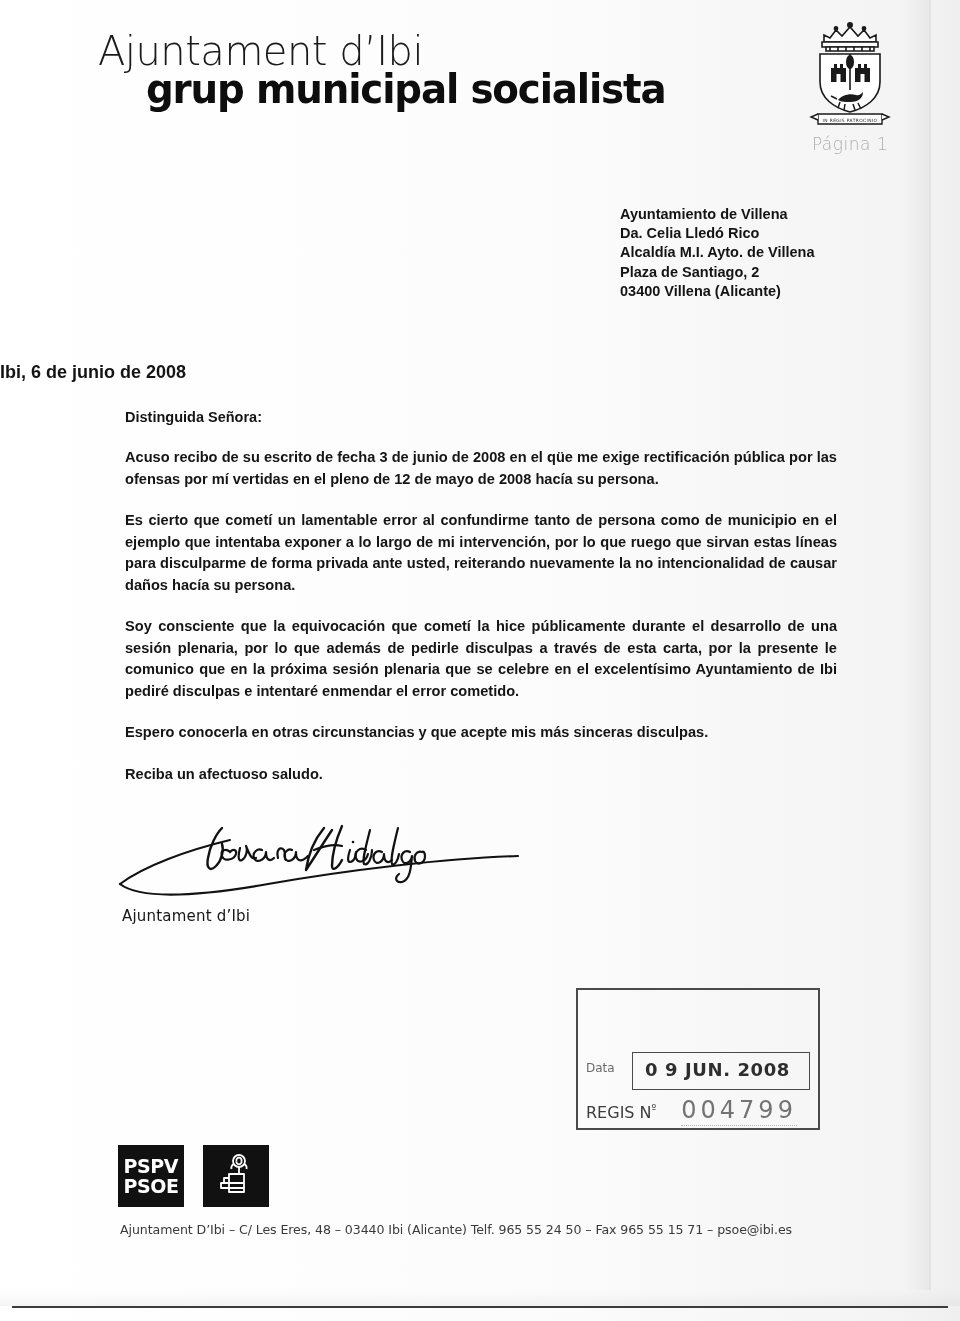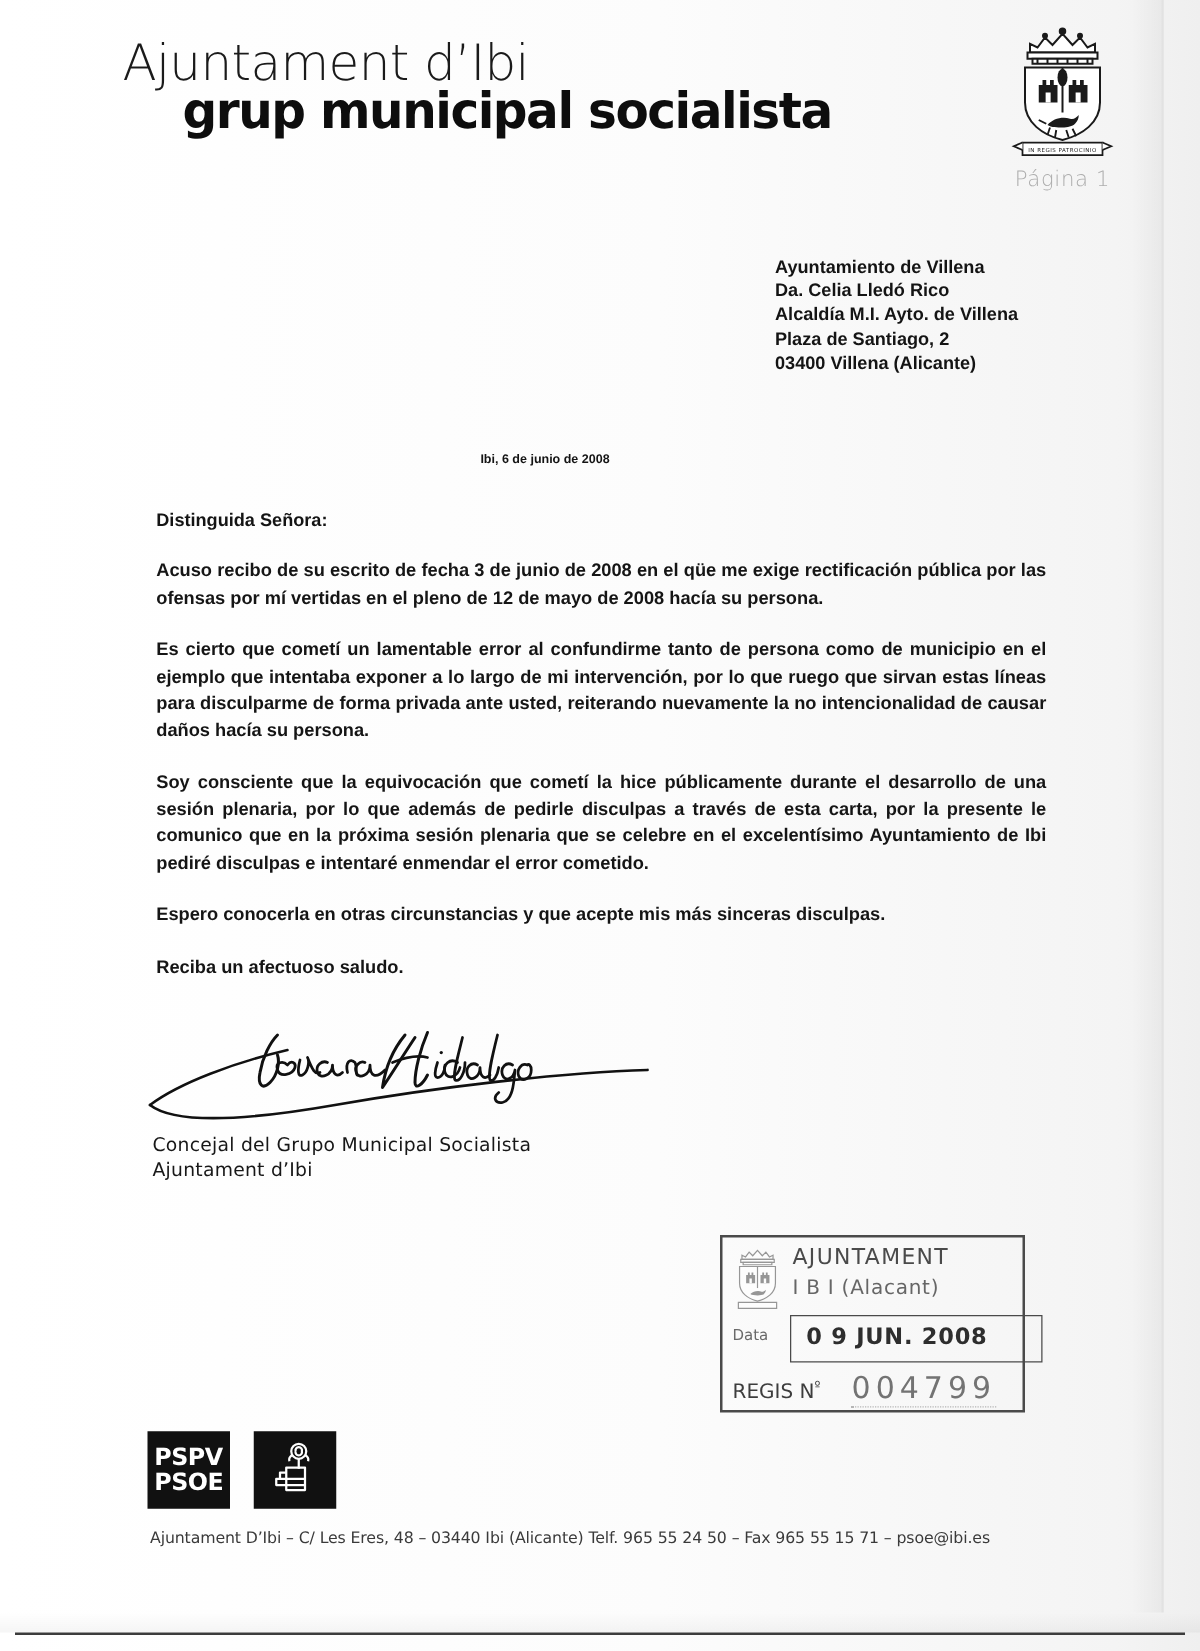--- a/index.html
+++ b/index.html
@@ -93,22 +93,22 @@
     white-space: nowrap;
   }
   .recipient div { white-space: nowrap; }
 
   
   .dateline {
     position: absolute;
     left: 0;
     top: 362px;
     width: 872px;
-    text-align: center;
-    font-size: 10px;
+    text-align: left;
+    font-size: 18px;
     font-weight: 700;
     color: #141414;
   }
 
   
   .salutation {
     position: absolute;
     left: 125px;
     top: 409px;
     font-size: 14.5px;
@@ -207,21 +207,21 @@
     position: absolute;
     left: 0; top: 9px;
     font-family: "DejaVu Sans", sans-serif;
     font-size: 12px;
     color: #6a6a6a;
   }
   .stamp-date-box {
     position: absolute;
     left: 46px;
     top: 0;
-    width: 202px;
+    width: 178px;
     height: 38px;
     border: 1.6px solid #4a4a4a;
     box-sizing: border-box;
   }
   .stamp-date {
     position: absolute;
     left: 12px;
     top: 6px;
     font-family: "DejaVu Sans", sans-serif;
     font-weight: 700;
@@ -424,48 +424,24 @@
           <path d="M280 22 C276 38 272 54 274 58 C277 60 280 54 281 48" stroke-width="2.2"></path>
 
           <path d="M292 46 C287 43 282 48 284 54 C286 60 293 57 294 50 C293 62 292 74 284 76 C278 77 276 72 281 68" stroke-width="2.2"></path>
 
           <path d="M304 46 C299 44 295 50 297 55 C300 60 307 57 307 50 C307 46 305 45 304 46" stroke-width="2.2"></path>
         </g>
       </svg>
     </div>
 
     <div class="sig-name">
-      <div>Concejal del Grupo Municipal Socialista</div>
       <div>Ajuntament d’Ibi</div>
     </div>
 
     <div class="stamp">
-      <div class="stamp-top">
-        <svg class="stamp-crest" viewBox="0 0 92 112">
-          <g fill="none" stroke="#5a5a5a" stroke-width="2">
-            <path d="M20 24 L20 17 L26 20 L32 12 L38 18 L46 9 L54 18 L60 12 L66 20 L72 17 L72 24 Z" fill="#fff"></path>
-            <path d="M18 24 h56 v5 h-56 Z" fill="#fff"></path>
-            <path d="M22 29 h48 v4 h-48 Z" fill="#fff"></path>
-            <path d="M16 36 h60 v28 c0 16 -14 26 -30 30 c-16 -4 -30 -14 -30 -30 Z" fill="#fff"></path>
-            <line x1="46" y1="36" x2="46" y2="72"></line>
-          </g>
-          <g fill="#5a5a5a">
-            <path d="M27 50 h3 v-4 h3 v4 h3 v-4 h3 v4 h3 v14 h-15 Z"></path>
-            <rect x="32.5" y="56" width="4" height="8" fill="#fff"></rect>
-            <path d="M51 50 h3 v-4 h3 v4 h3 v-4 h3 v4 h3 v14 h-15 Z"></path>
-            <rect x="56.5" y="56" width="4" height="8" fill="#fff"></rect>
-            <path d="M34 82 c5 -5 13 -6 19 -4 c3 1 5 -1 7 -3 c0 4 -2 6 -4 8 c-4 2 -18 2 -22 -1 Z"></path>
-          </g>
-          <g stroke="#5a5a5a" stroke-width="2" fill="#fff">
-            <path d="M14 96 h64 v10 h-64 Z"></path>
-          </g>
-        </svg>
-        <div class="stamp-title">AJUNTAMENT</div>
-        <div class="stamp-sub">I B I  (Alacant)</div>
-      </div>
 
       <div class="stamp-datarow">
         <div class="stamp-data-label">Data</div>
         <div class="stamp-date-box">
           <div class="stamp-date">0 9  JUN. 2008</div>
         </div>
       </div>
 
       <div class="stamp-eixida">
         <span>REGIS N</span><span class="sup">º</span><span class="stamp-eixida-num">004799</span>

